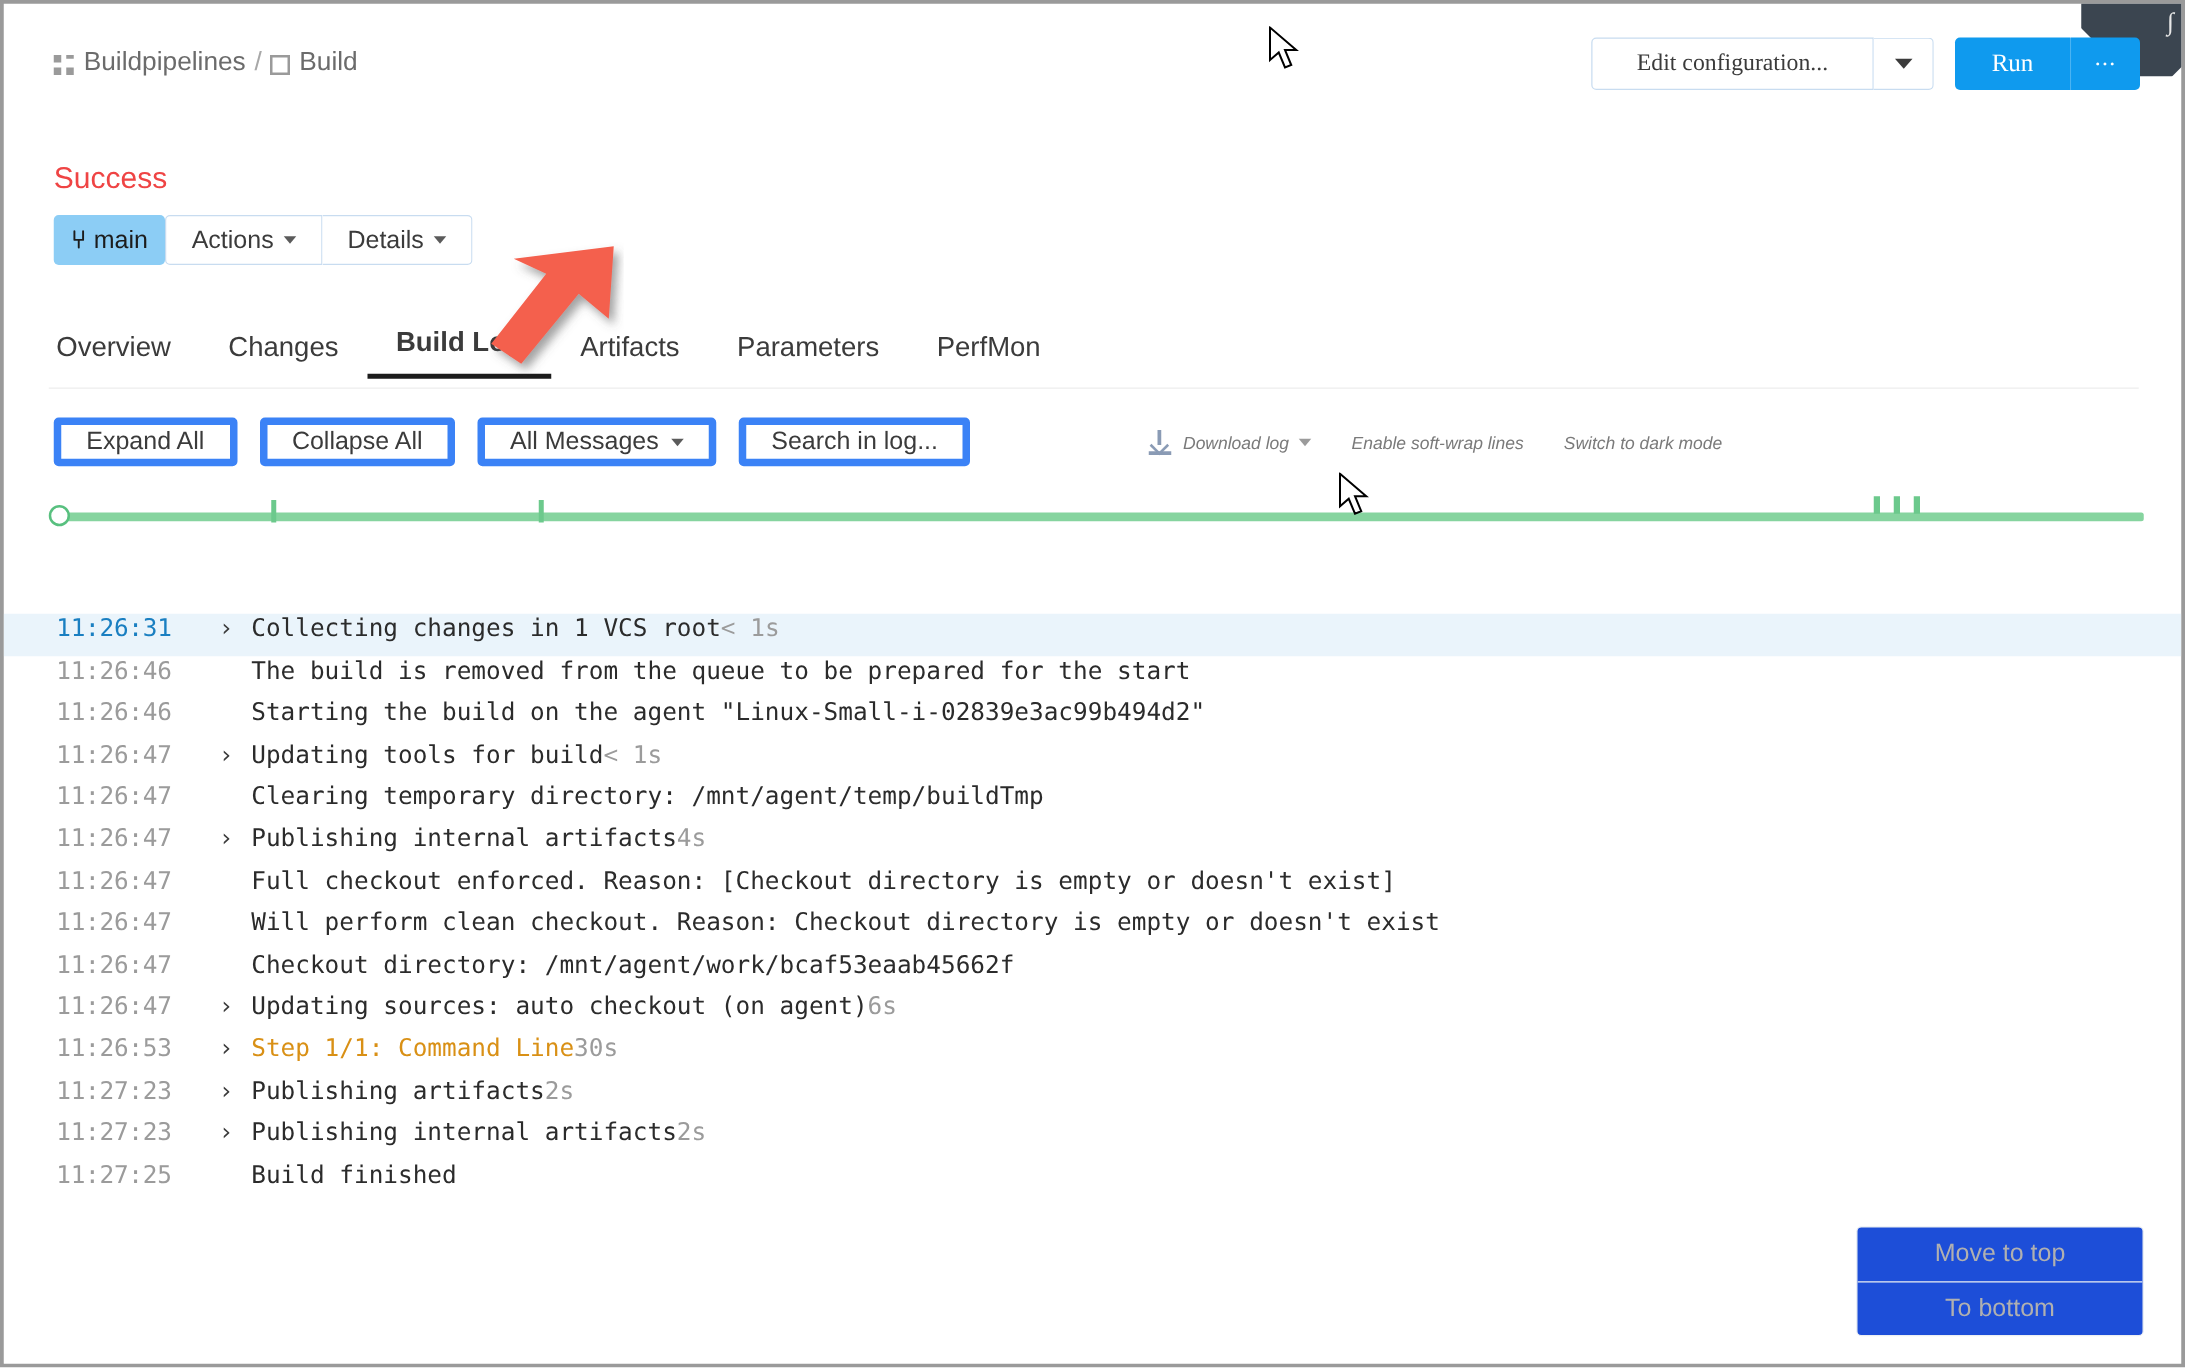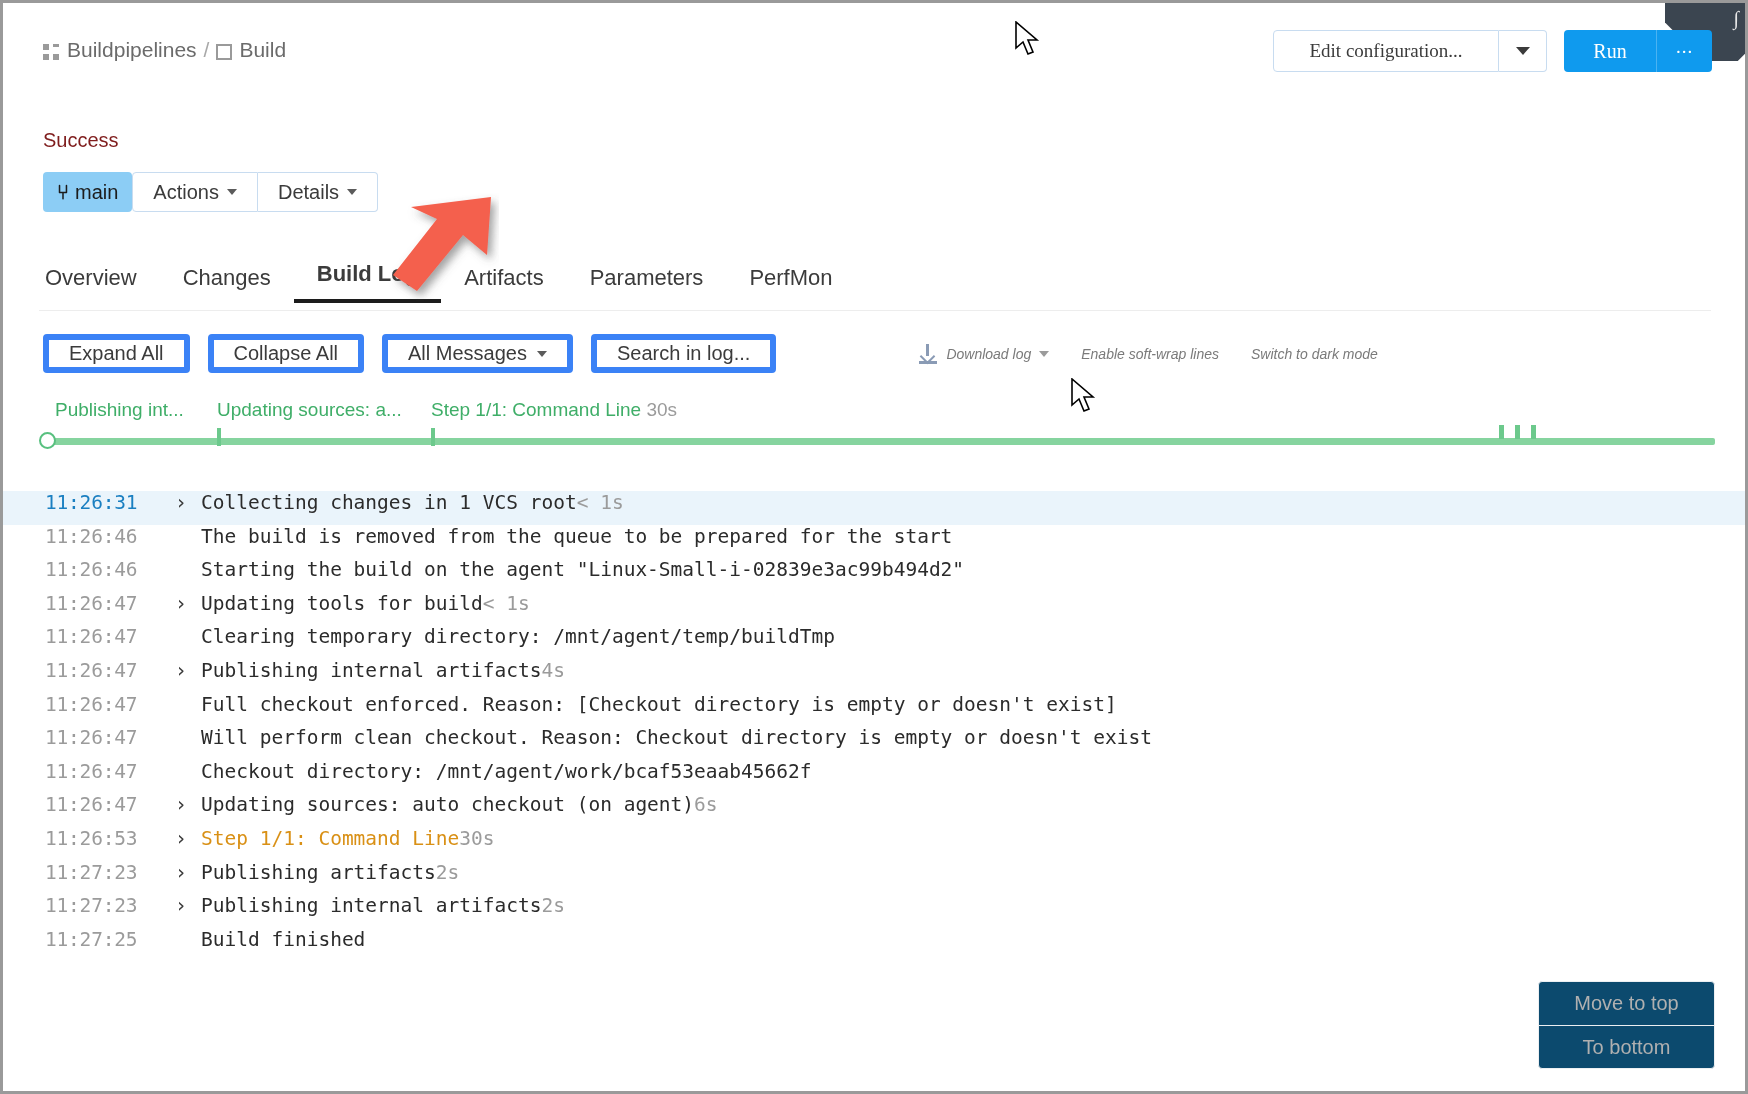--- a/index.html
+++ b/index.html
@@ -101,21 +101,21 @@
     content:''; position:absolute; left:7px; top:8px;
     width:15px; height:8px; border-left:2.5px solid #21a14b;
     border-bottom:2.5px solid #21a14b; transform: rotate(-45deg);
   }
   .build-title-text {
     font-size: 38px; font-weight:bold; color:#21a14b; letter-spacing:-0.3px;
   }
   .star { font-size: 29px; color:#3b3b3b; margin-left:4px; }
   .status-text {
     position:absolute; left:40px; top:126px;
-    font-size:20px; color:#7f1d1d;
+    font-size:24px; color:#ef4444;
   }
 
   
   .branch-row {
     position:absolute; left:40px; top:169px;
     display:flex; align-items:stretch;
   }
   .branch-chip {
     background:#8ccdf5; color:#1c1c1c; border-radius:4px;
     height:40px; padding: 0 14px; display:flex; align-items:center; gap:6px;
@@ -218,23 +218,23 @@
   .log-time.sel { color:#1a7fc1; }
   .log-arrow {
     width: 36px; flex:0 0 36px; color:#3b3b3b; text-align:left; padding-left:10px;
   }
   .log-msg { color:#2b2b2b; white-space:pre; }
   .log-msg.warn { color:#d99015; }
   .log-dur { color:#9b9b9b; }
 
   
   .move-box {
-    position:absolute; right:30px; bottom:22px; width:177px;
+    position:absolute; right:30px; bottom:22px; width:230px;
     border:1px solid #eceff2; border-radius:4px; overflow:hidden;
-    background:#0c4a6e;
+    background:#1d4ed8;
   }
   .move-btn {
     height:43px; display:flex; align-items:center; justify-content:center;
     font-size:20px; color:#b0b0b0; cursor:pointer;
   }
   .move-btn + .move-btn { border-top:1px solid #eceff2; }
 
   
   .cursor { position:absolute; width:26px; height:34px; }
   .cursor svg { display:block; }
@@ -320,32 +320,20 @@
           <span class="dl-bar"></span>
         </span>
       <span>Download log</span>
       <span class="mini-caret" style="border-top-color:#9b9b9b;"></span>
     </div>
     <div class="tb-link">Enable soft-wrap lines</div>
     <div class="tb-link" style="margin-right:6px;">Switch to dark mode</div>
   </div>
 
   <div class="timeline">
-    <div class="tl-labels">
-      <div class="tl-label" style="left:16px;">
-        <span>Publishing int...</span>
-      </div>
-      <div class="tl-label" style="left:178px;">
-        <span>Updating sources: a...</span>
-      </div>
-      <div class="tl-label" style="left:392px;">
-        <span>Step 1/1: Command Line</span>
-        <span class="dur">30s</span>
-      </div>
-    </div>
     <div class="tl-track">
       <div class="tl-bar"></div>
       <div class="tl-tick" style="left:178px;"></div>
       <div class="tl-tick" style="left:392px;"></div>
       <div class="tl-endtick" style="left:1460px;"></div>
       <div class="tl-endtick" style="left:1476px;"></div>
       <div class="tl-endtick" style="left:1492px;"></div>
       <div class="tl-knob"></div>
     </div>
   </div>

